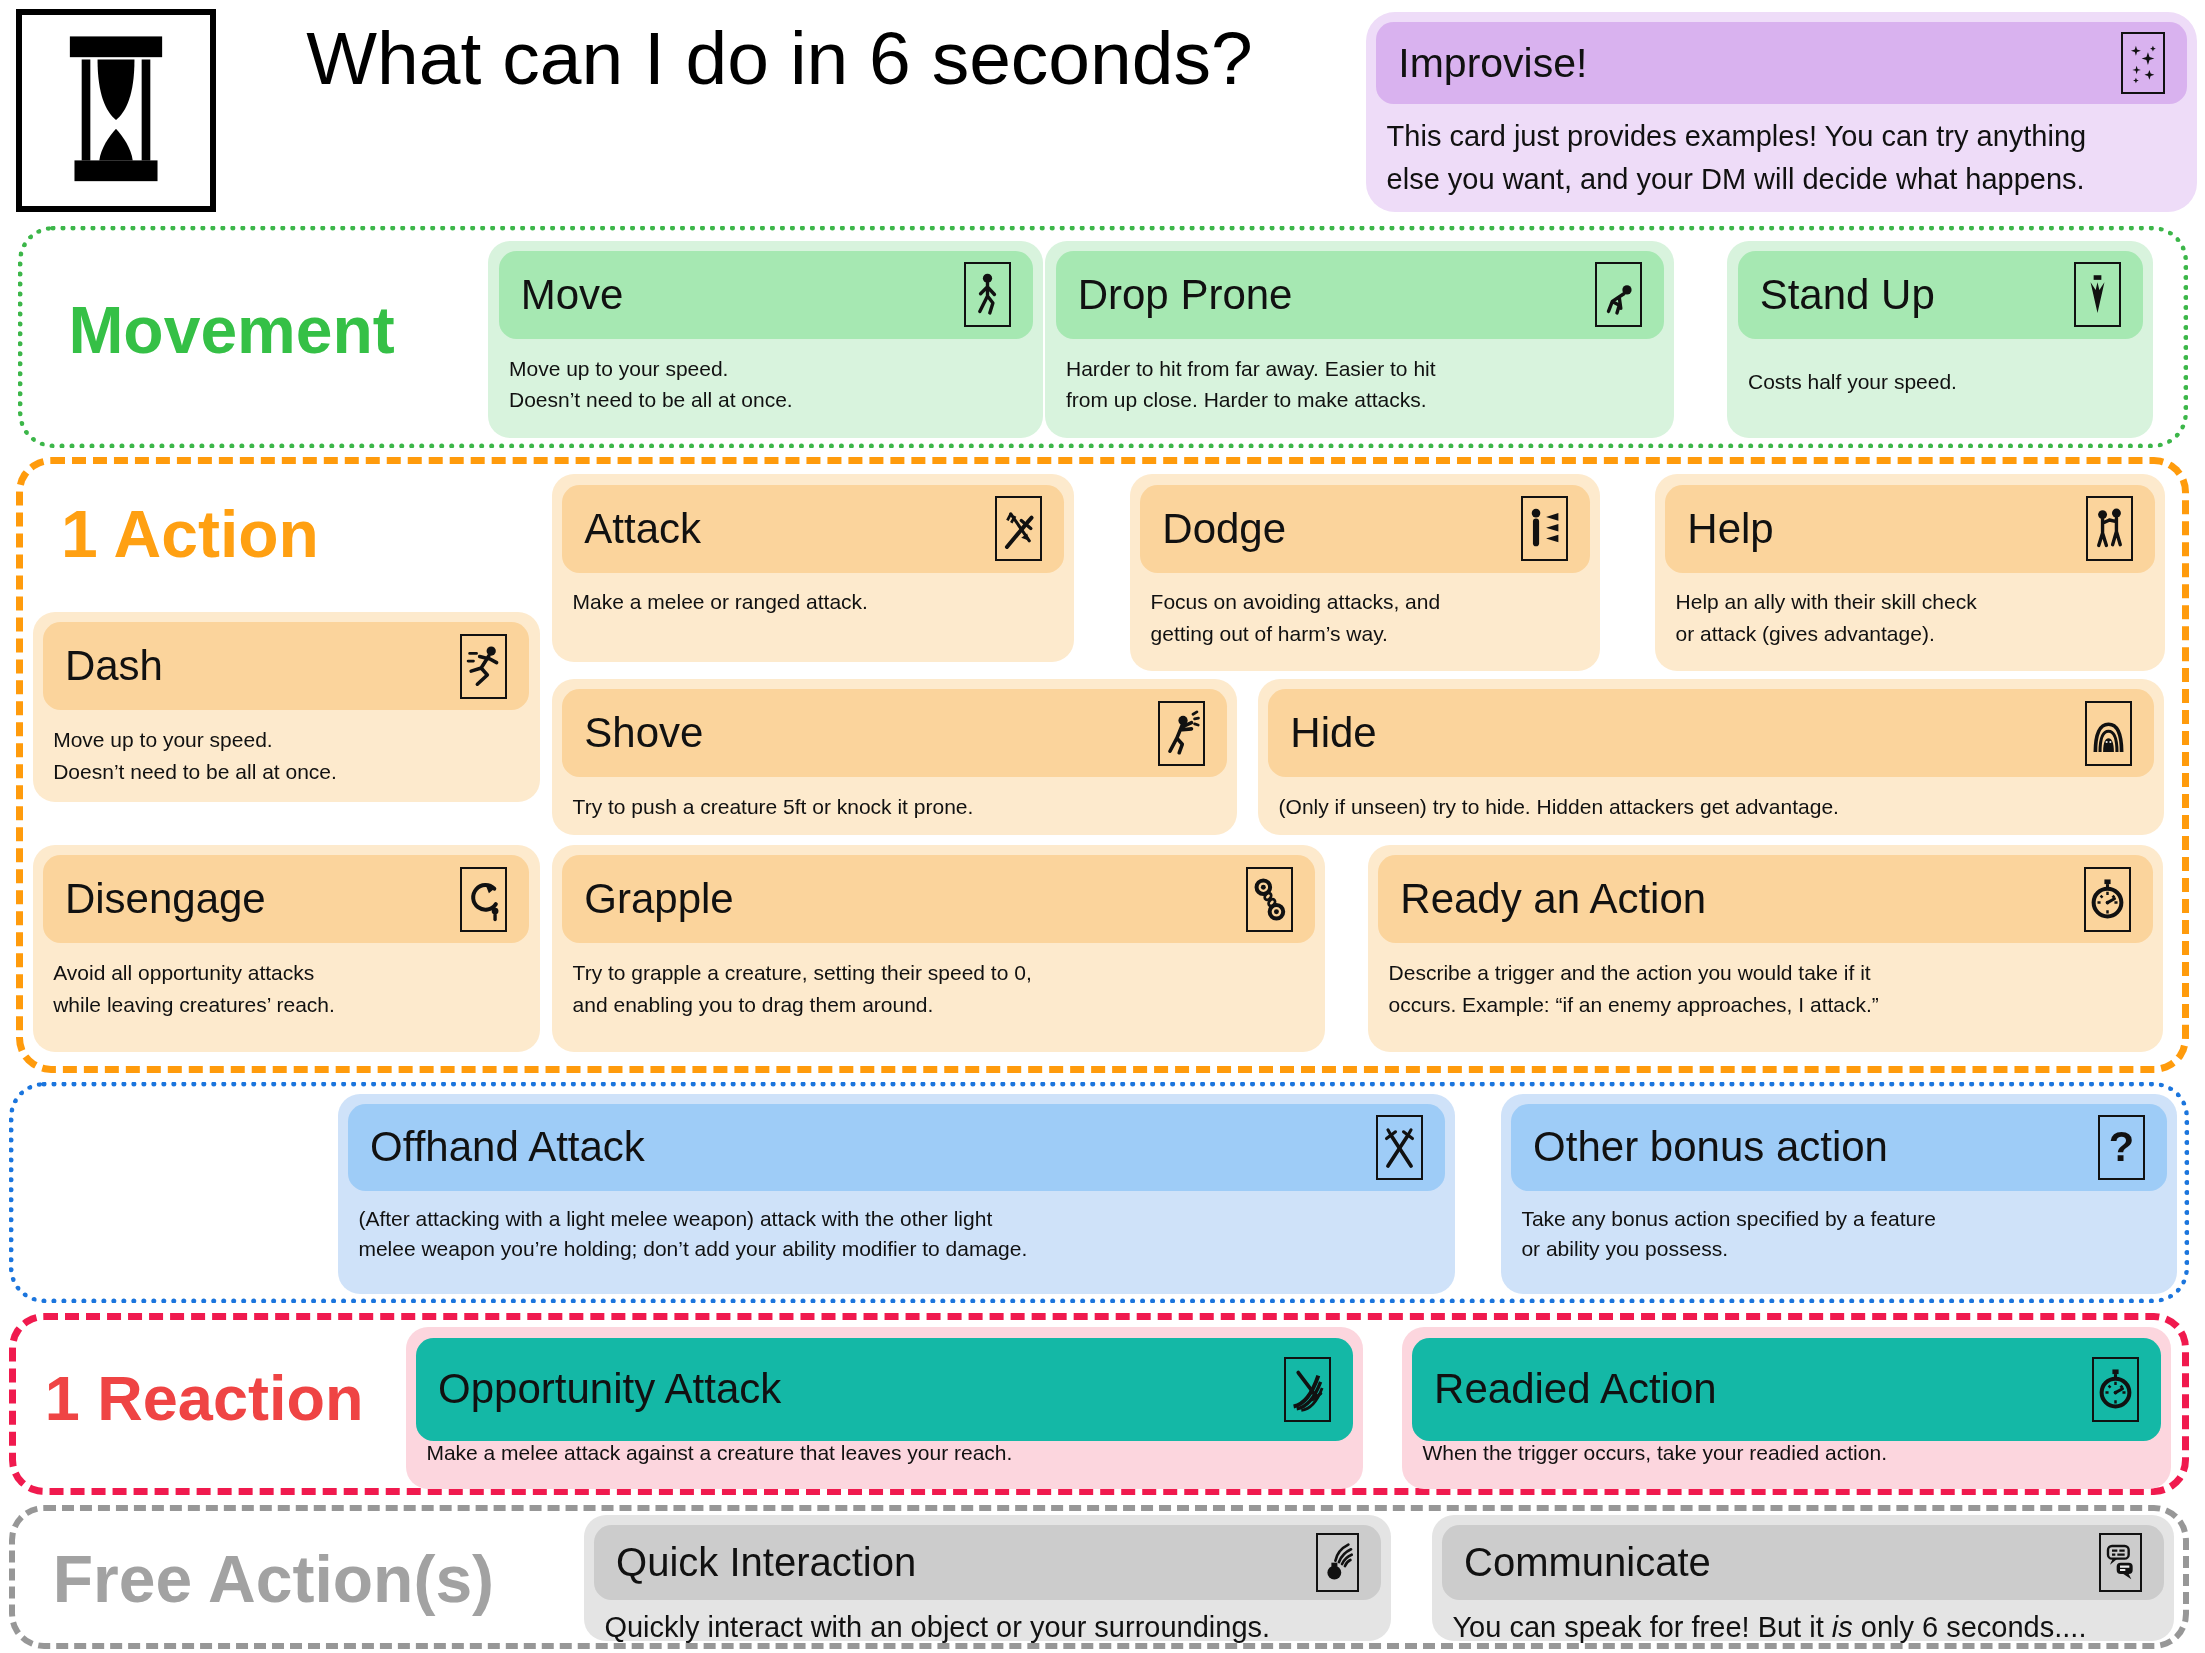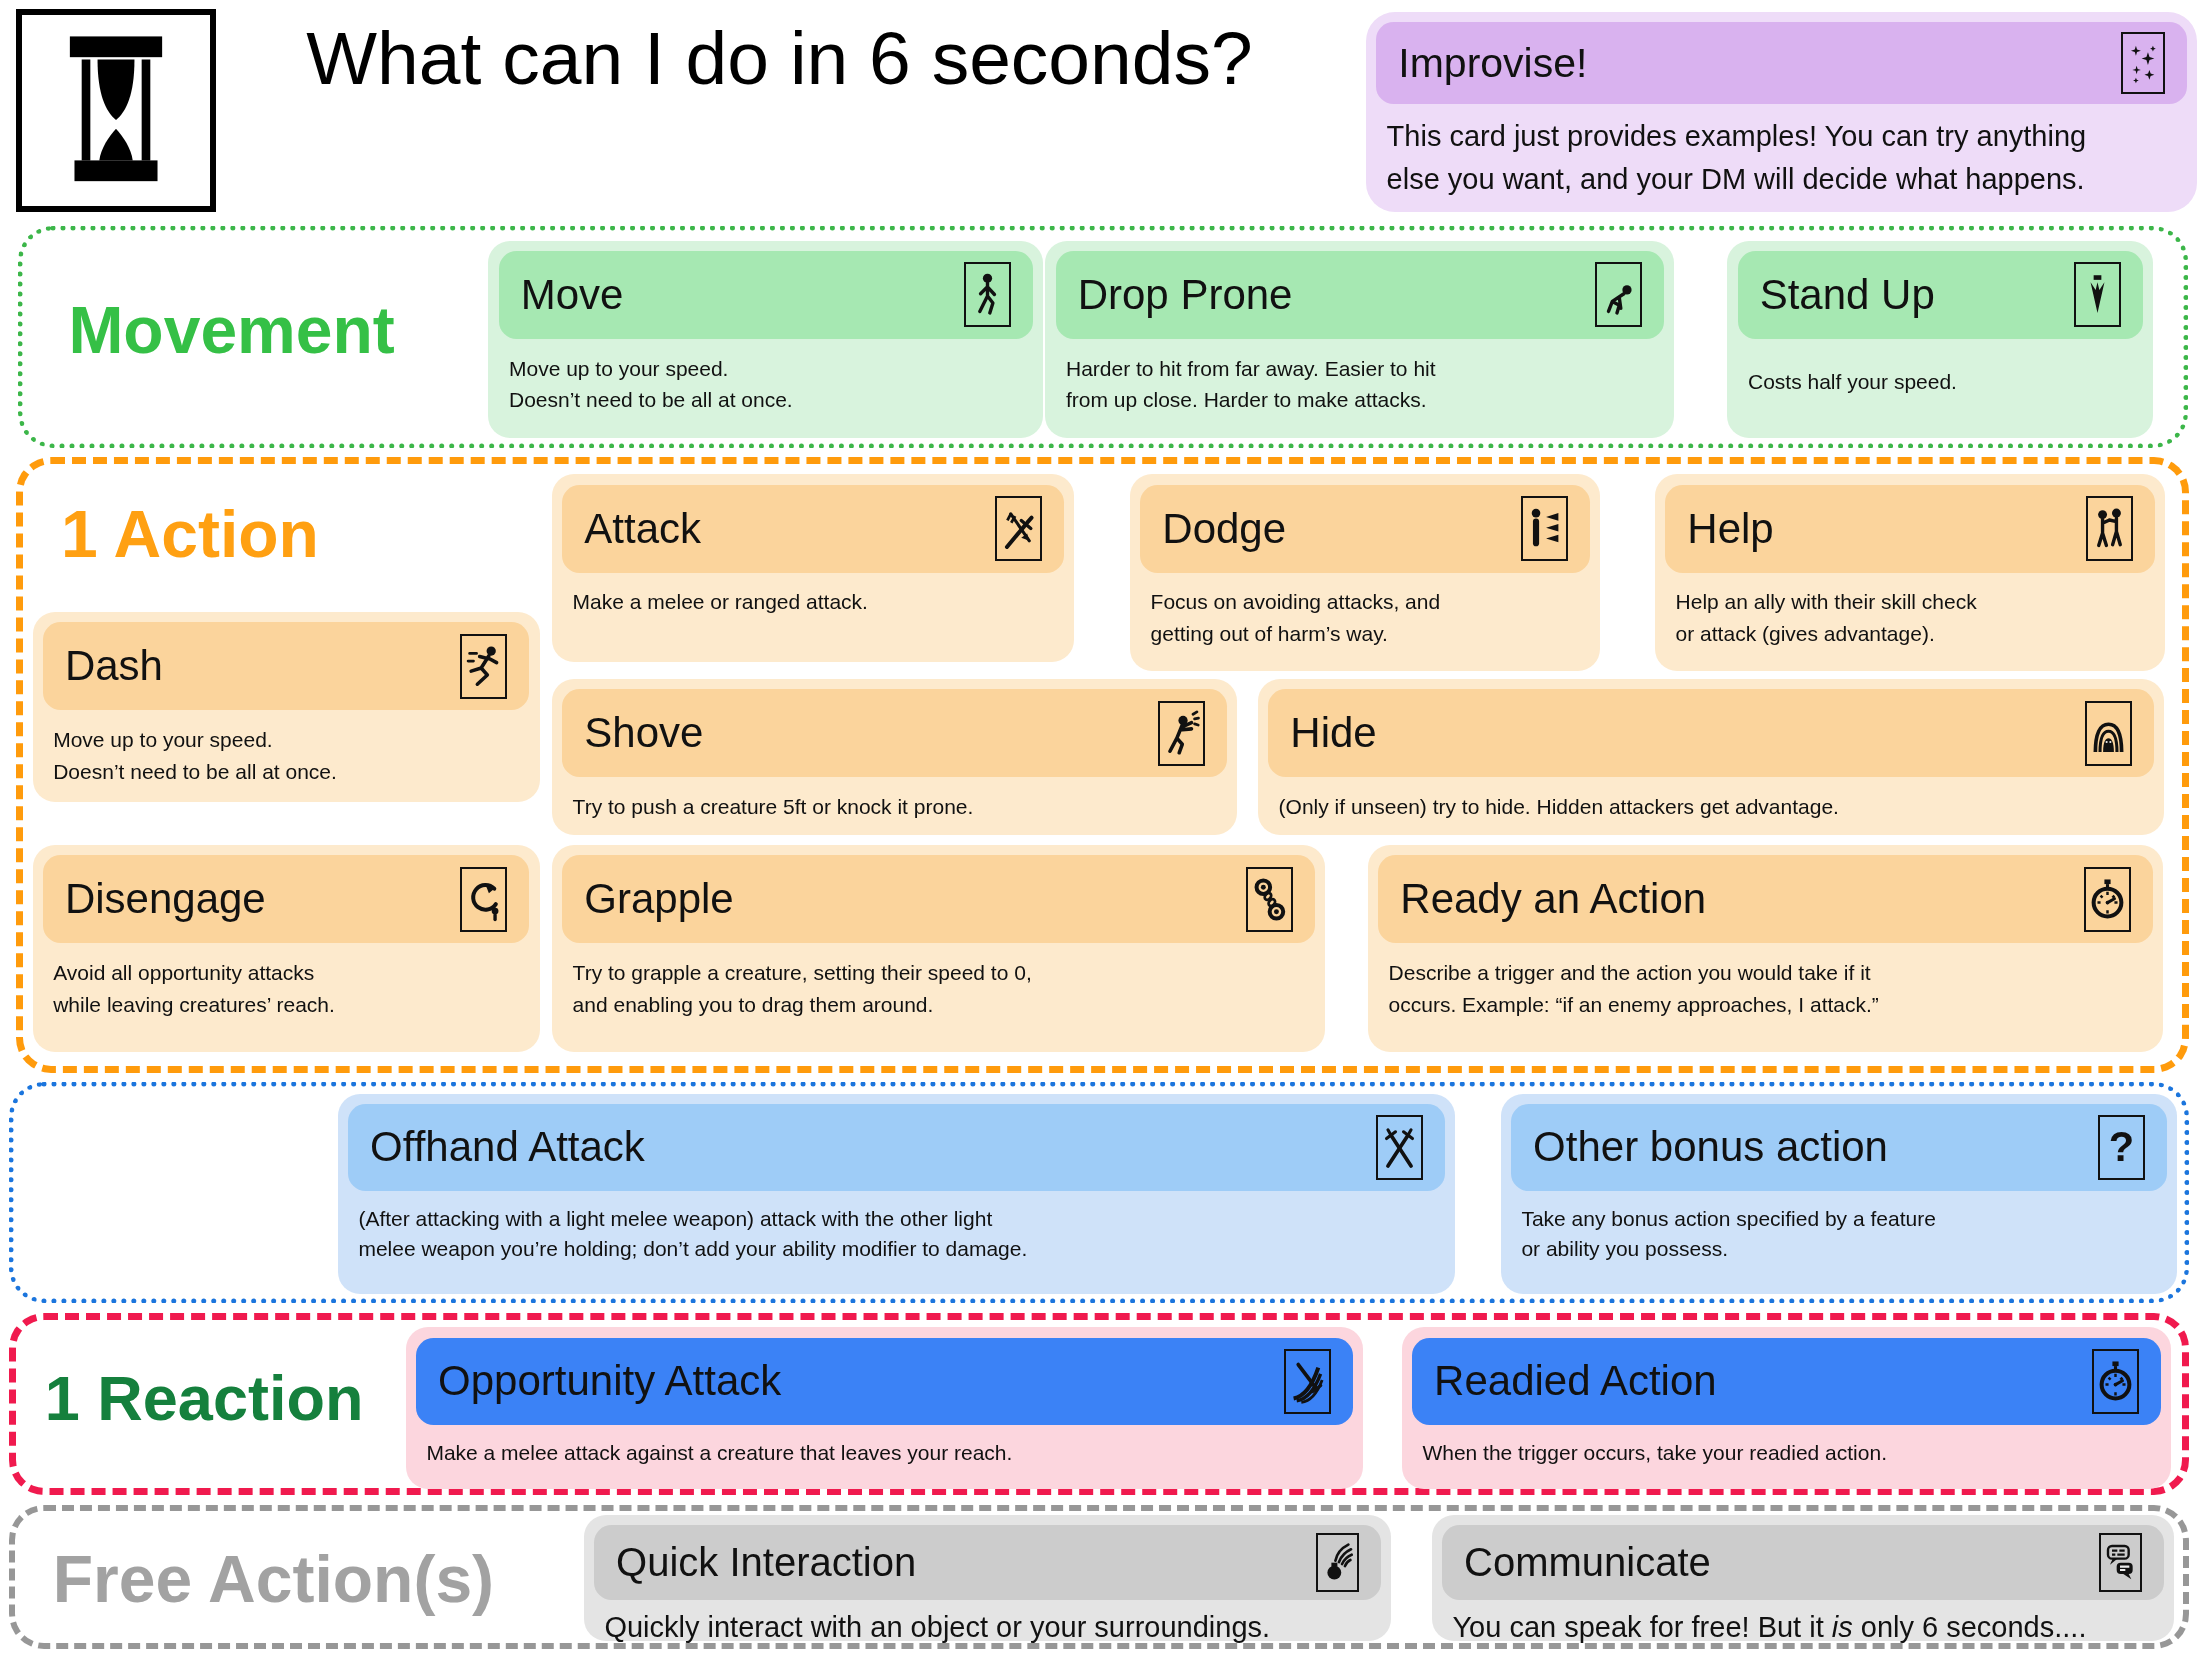--- a/index.html
+++ b/index.html
@@ -42,23 +42,23 @@
 
   
   .bonus { left:8.8px; top:1082px; width:2180px; height:221px; border:5.1px dotted #1b75dd; }
   .bonus .sec-label { color:#1b7ce9; font-size:59px; left:20.6px; top:28px; width:294px; text-align:center; }
   .bonus .card { background:#cfe2f9; }
   .bonus .head { background:#9eccf7; height:87px; }
   .bonus .cbody { top:110px; line-height:1.45; }
 
   
   .reaction { left:8.8px; top:1313px; width:2180px; height:182px; border:7.4px dashed #f01a4e; }
-  .reaction .sec-label { color:#15803d; font-size:63px; left:29px; top:43px; }
+  .reaction .sec-label { color:#ef4444; font-size:63px; left:29px; top:43px; }
   .reaction .card { background:#fcd6de; }
-  .reaction .head { background:#3b82f6; height:87px; }
+  .reaction .head { background:#14b8a6; height:103px; }
   .reaction .cbody { top:110px; }
 
   
   .free { left:8.8px; top:1505px; width:2180px; height:144px; border:6.6px dashed #979797; }
   .free .sec-label { color:#a2a2a2; font-size:66px; left:38px; top:32px; }
   .free .card { background:#e4e4e4; }
   .free .head { background:#cccccc; height:75px; }
   .free .ct { font-size:40px; }
   .free .ibox { width:43px; height:59px; }
   .free .cbody { top:93px; font-size:29px; line-height:1.35; }

